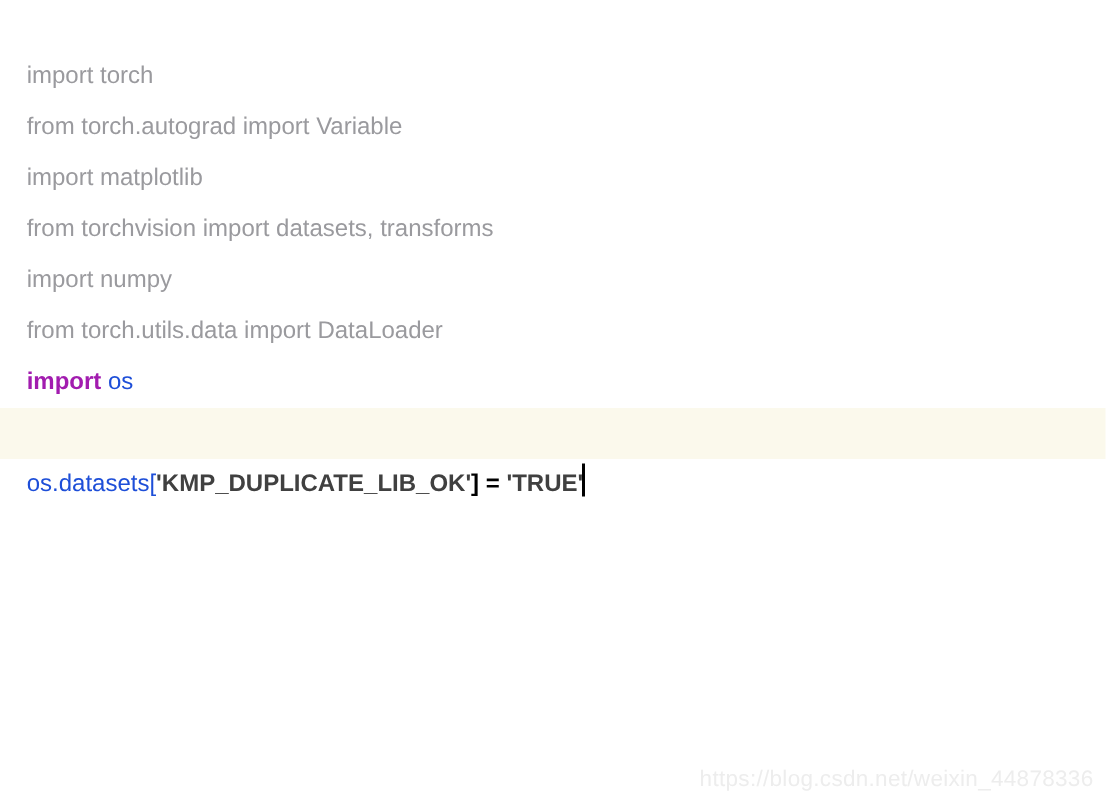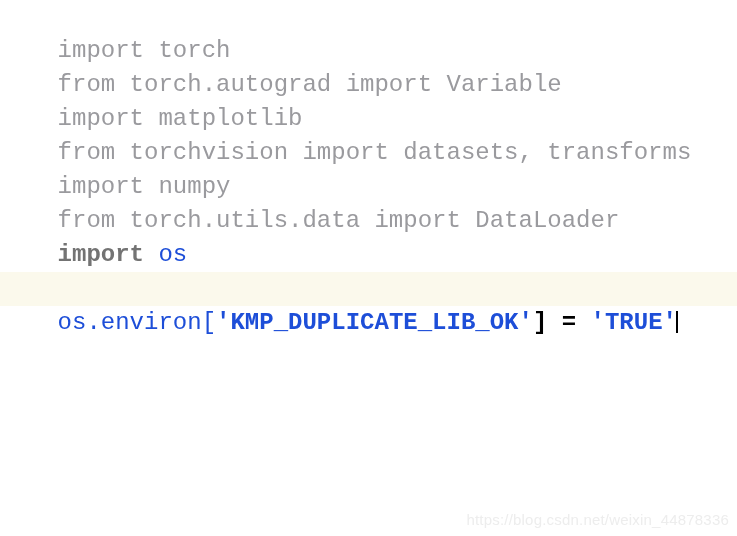--- a/index.html
+++ b/index.html
@@ -21,47 +21,47 @@
     top: 0;
     width: 737px;
     height: 536px;
     background: #ffffff;
   }
 
   .code-line {
     position: relative;
     height: 34px;
     line-height: 34px;
-    font-size: 24px;
+    font-size: 16px;
     white-space: pre;
     padding-left: 0px;
     letter-spacing: 0px;
-    font-family: Liberation Mono, monospace;
+    font-family: Liberation Sans, sans-serif;
   }
 
   .code-line .txt {
     display: inline;
   }
 
   
   .dim {
     color: #9a9a9e;
   }
 
   
   .kw {
-    color: #737373;
+    color: #a21caf;
     font-weight: bold;
     margin-top: 20px;
   }
   .plain {
     color: #1d4ed8;
   }
   .str {
-    color: #1d4ed8;
+    color: #404040;
     font-weight: bold;
   }
   .punct {
     color: #000000;
     font-weight: bold;
   }
 
   
   .blank-line {
     height: 34px;
@@ -120,18 +120,18 @@
     <span class="txt dim">from torch.utils.data import DataLoader</span>
   </div>
 
   <div class="code-line">
     <span class="txt kw">import</span><span class="txt plain"> </span><span class="txt plain">os</span>
   </div>
 
   <div class="blank-line"></div>
 
   <div class="code-line line-highlight">
-    <span class="txt plain">os.environ[</span><span class="txt str">'KMP_DUPLICATE_LIB_OK'</span><span class="txt punct">]</span><span class="txt punct"> = </span><span class="txt str">'TRUE'</span><span class="caret"></span>
+    <span class="txt plain">os.datasets[</span><span class="txt str">'KMP_DUPLICATE_LIB_OK'</span><span class="txt punct">]</span><span class="txt punct"> = </span><span class="txt str">'TRUE'</span><span class="caret"></span>
   </div>
 
 </div>
 
 <div id="watermark">https://blog.csdn.net/weixin_44878336</div>
 
 </body></html>

